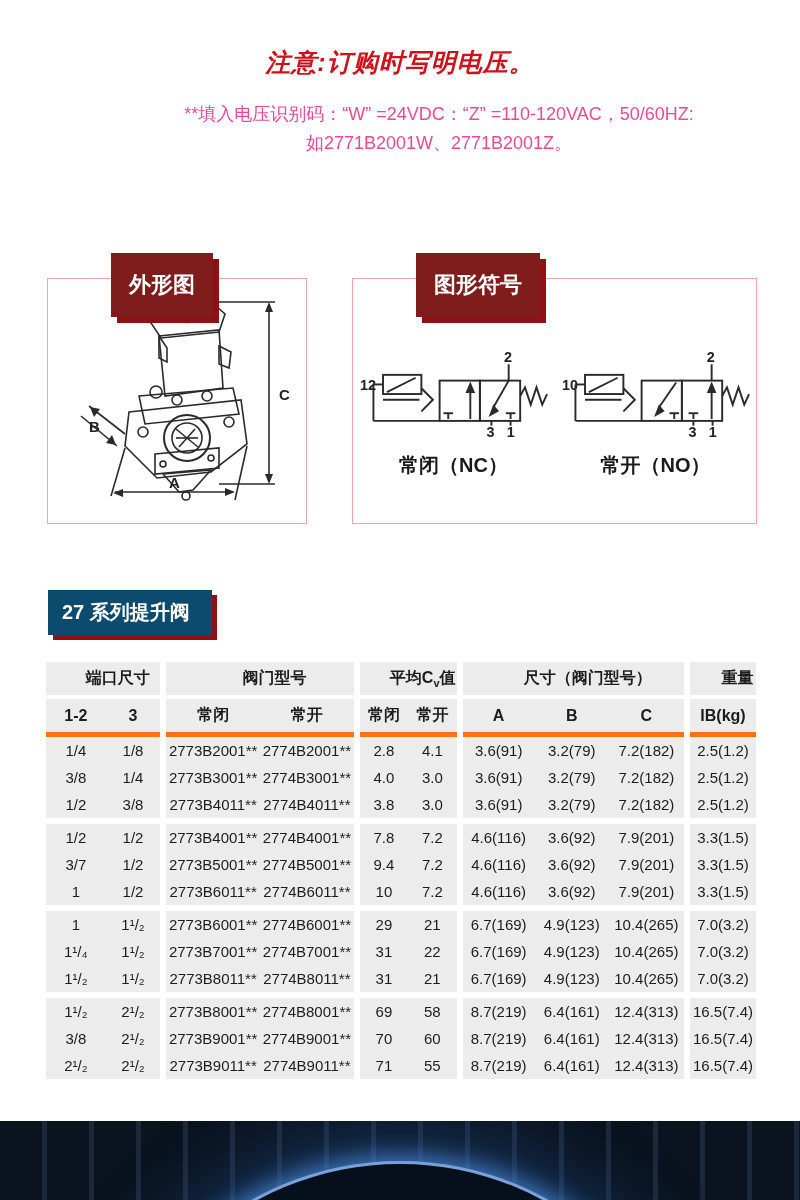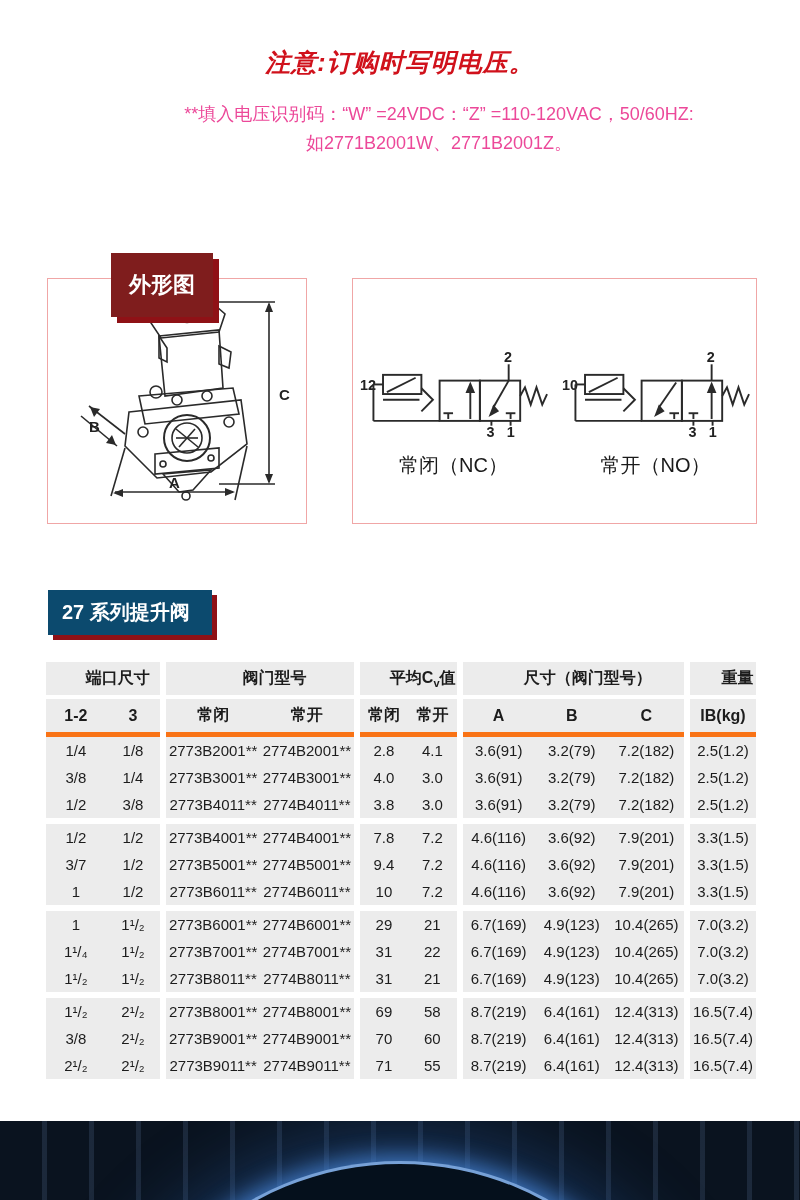--- a/index.html
+++ b/index.html
@@ -15,21 +15,21 @@
   
   .panel{position:absolute;top:278px;height:244px;border:1px solid #f0a6a6;background:#fff;}
   .panel-outline{left:47px;width:258px;}
   .panel-symbols{left:352px;width:403px;}
   .panel-chip{position:absolute;top:-26px;left:22px;background:#7f1d1d;color:#fff;
               font-size:22px;font-weight:bold;padding:19px 18px;line-height:1.2;
               box-shadow:6px 6px 0 0 #8f1116;white-space:nowrap;margin-left:41px;}
   .panel-inner{width:100%;height:100%;display:flex;align-items:center;justify-content:center;}
   .symbols-wrap{display:flex;flex-direction:row;gap:14px;margin-top:26px;}
   .symbol-col{display:flex;flex-direction:column;align-items:center;}
-  .symbol-caption{font-size:20px;font-weight:normal;color:#1a1a1a;margin-top:12px;}
+  .symbol-caption{font-size:20px;font-weight:bold;color:#1a1a1a;margin-top:12px;}
   svg .ln{stroke:#2a2a2a;stroke-width:2;fill:none;}
   svg .thin{stroke:#2a2a2a;stroke-width:1.6;fill:none;}
   svg .fillb{fill:#2a2a2a;stroke:none;}
   svg text{font-family:"Liberation Sans","DejaVu Sans",sans-serif;font-size:15px;font-weight:bold;fill:#222;}
 
   
   .series-banner{position:absolute;top:590px;left:48px;background:#0c4a6e;color:#fff;
                  font-size:20px;font-weight:bold;padding:9px 22px 9px 14px;
                  box-shadow:5px 5px 0 0 #8f1116;white-space:nowrap;}
 
@@ -121,20 +121,21 @@
         <line class="thin" x1="30" y1="118" x2="66" y2="146"></line>
         <line class="thin" x1="22" y1="128" x2="58" y2="158"></line>
         <polygon class="fillb" points="31,119 41,121 35,129"></polygon>
         <polygon class="fillb" points="57,157 47,155 53,147"></polygon>
         <text x="30" y="144">B</text>
       </svg>
     </div>
   </div>
 
   <div class="panel panel-symbols">
+    <div class="panel-chip">图形符号</div>
     <div class="panel-inner">
       <div class="symbols-wrap">
 
         <div class="symbol-col">
           <svg width="188" height="90" viewBox="0 0 196 90">
             <text x="0" y="40">12</text>
             <rect class="ln" x="24" y="24" width="40" height="20"></rect>
             <line class="ln" x1="28" y1="42" x2="58" y2="27"></line>
             <line class="ln" x1="14" y1="34" x2="24" y2="34"></line>
             <line class="ln" x1="14" y1="34" x2="14" y2="72"></line>

